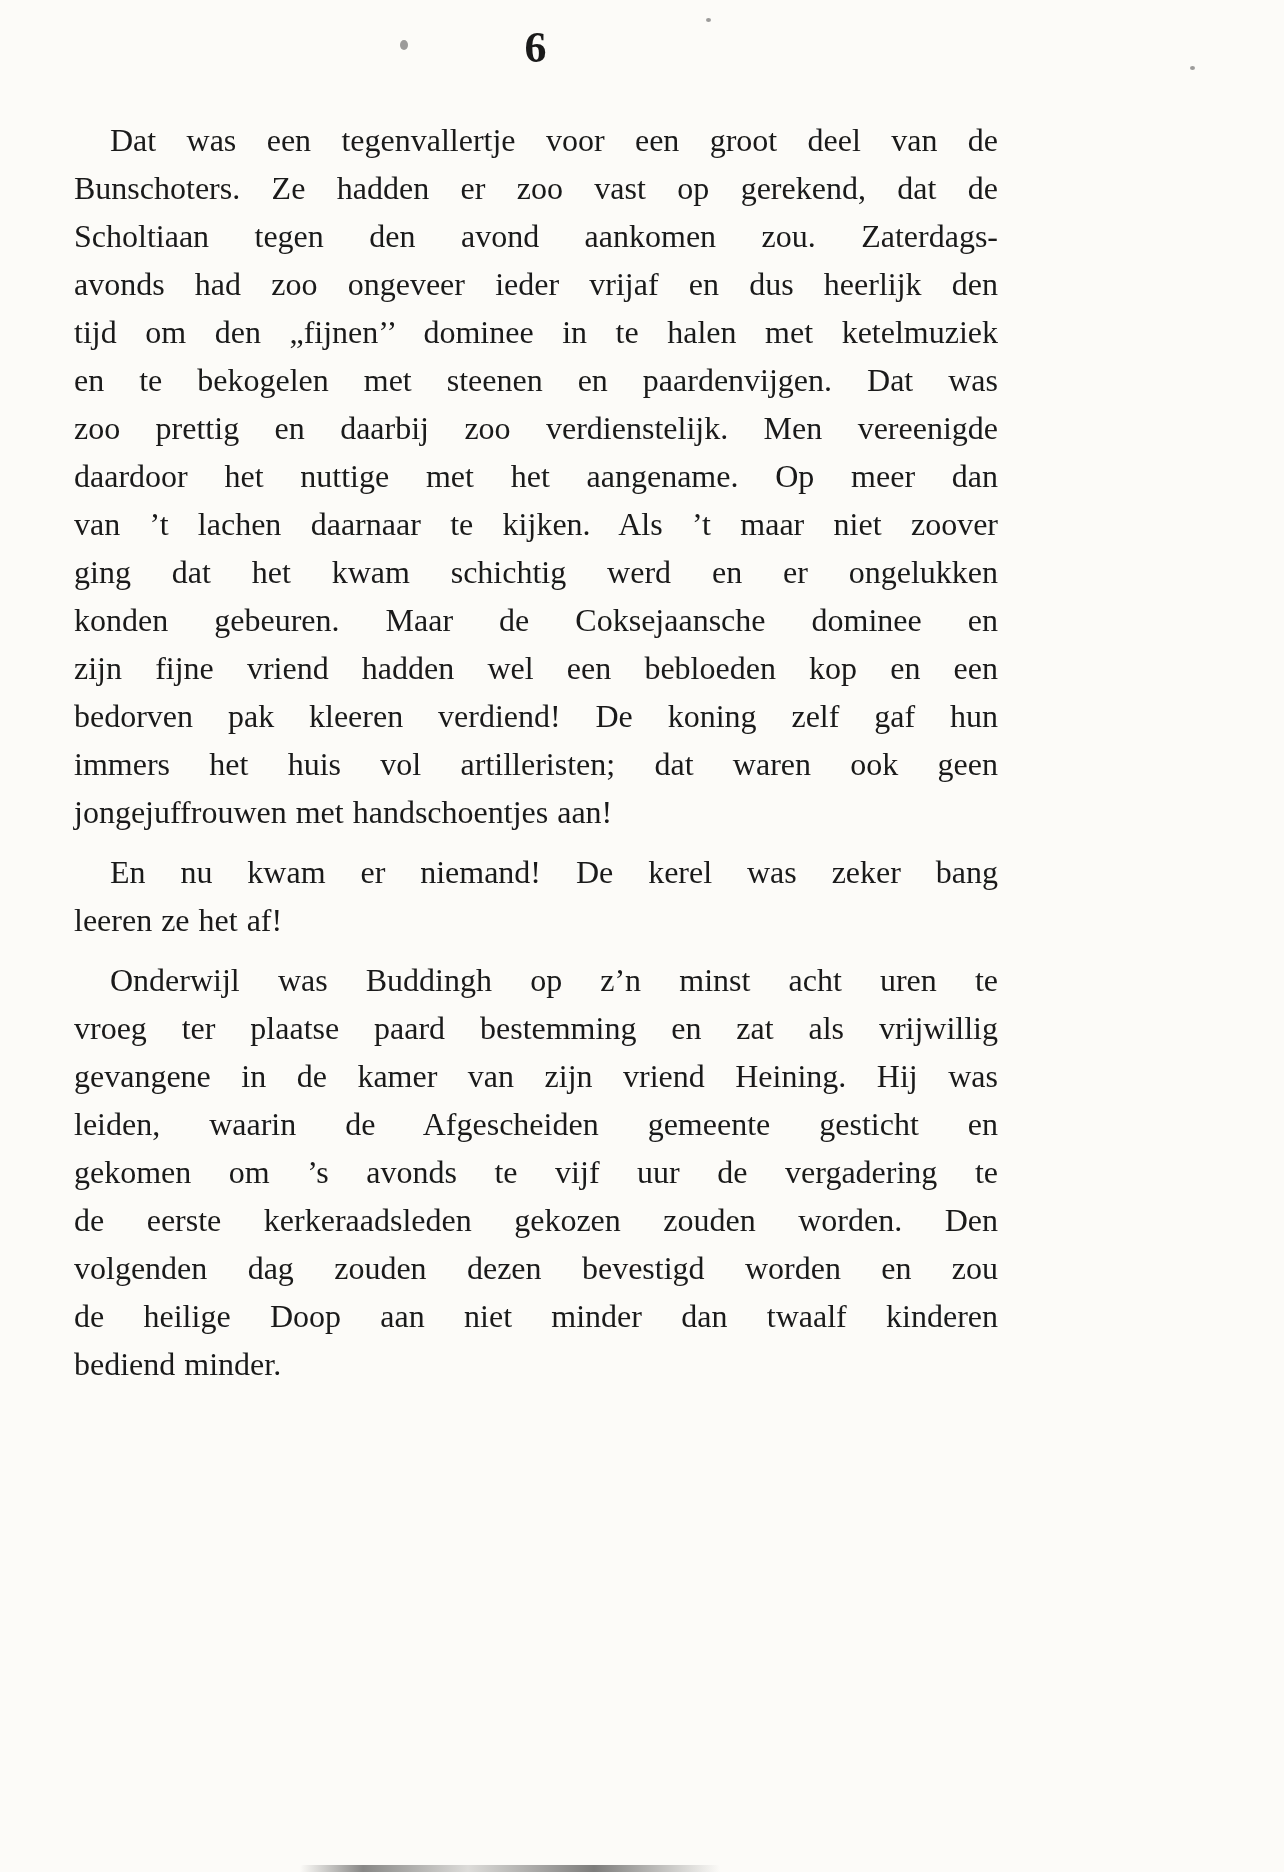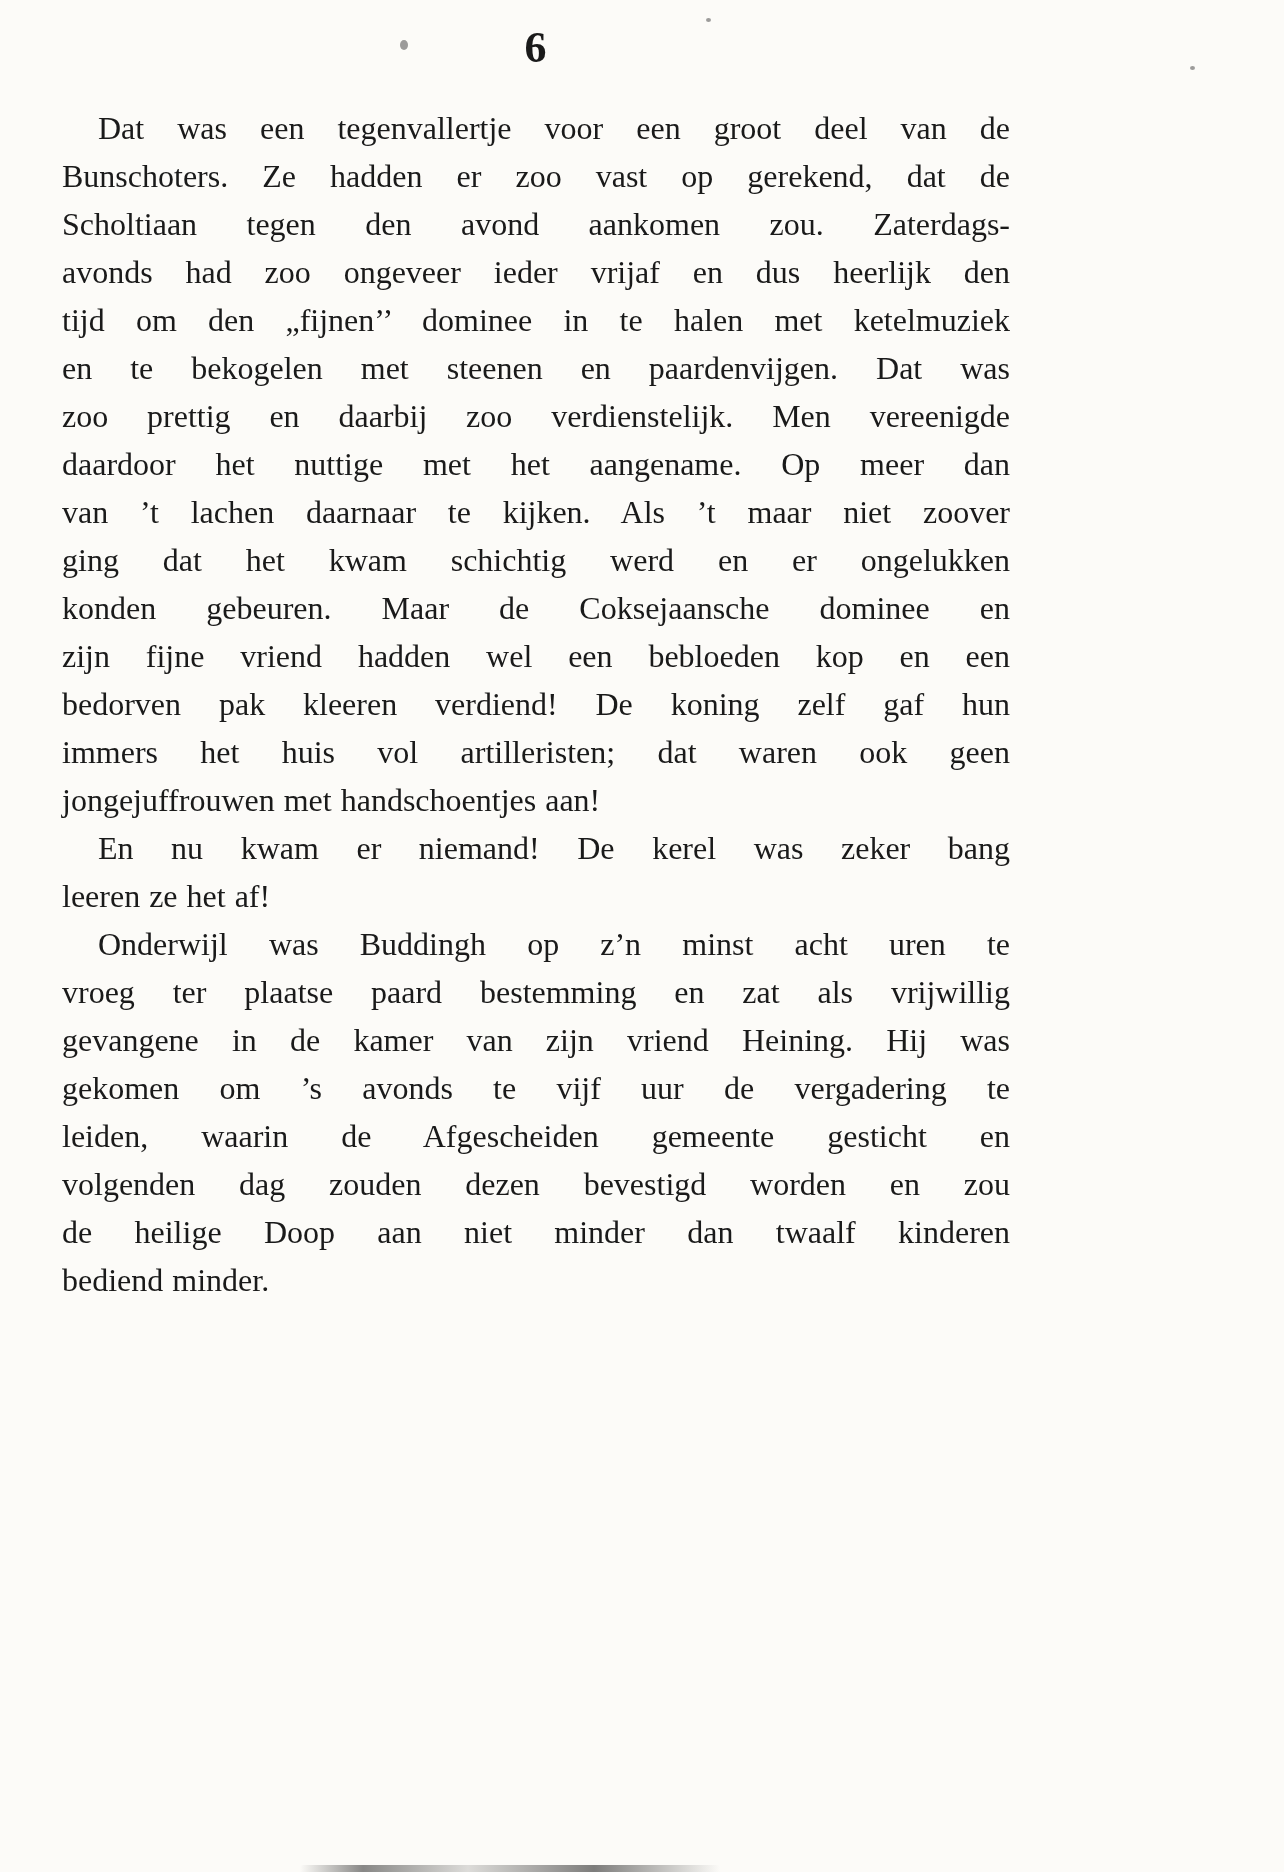--- a/index.html
+++ b/index.html
@@ -27,21 +27,21 @@
   }
   .text-block {
     position: absolute;
     top: 104px;
     left: 62px;
     width: 948px;
     font-size: 32px;
     line-height: 48px;
   }
   .para {
-    margin: 0;
+    margin: 12px;
   }
   .line {
     text-align: justify;
     text-align-last: justify;
     word-spacing: 1px;
   }
   .line.indent {
     padding-left: 36px;
   }
   .line.endline {
@@ -103,22 +103,23 @@
 
     <div class="para">
       <div class="line indent">En nu kwam er niemand! De kerel was zeker bang</div>
       <div class="line endline">leeren ze het af!</div>
     </div>
 
     <div class="para">
       <div class="line indent">Onderwijl was Buddingh op z’n minst acht uren te</div>
       <div class="line">vroeg ter plaatse paard bestemming en zat als vrijwillig</div>
       <div class="line">gevangene in de kamer van zijn vriend Heining. Hij was</div>
+      <div class="line">leiden, waarin de Afgescheiden gemeente gesticht en</div>
       <div class="line">gekomen om ’s avonds te vijf uur de vergadering te</div>
-      <div class="line">leiden, waarin de Afgescheiden gemeente gesticht en</div>
+      <div class="line">de eerste kerkeraadsleden gekozen zouden worden. Den</div>
       <div class="line">volgenden dag zouden dezen bevestigd worden en zou</div>
       <div class="line">de heilige Doop aan niet minder dan twaalf kinderen</div>
       <div class="line endline">bediend minder.</div>
     </div>
 
   </div>
 
   <div class="scan-artifact-bottom"></div>
 
 </div>

